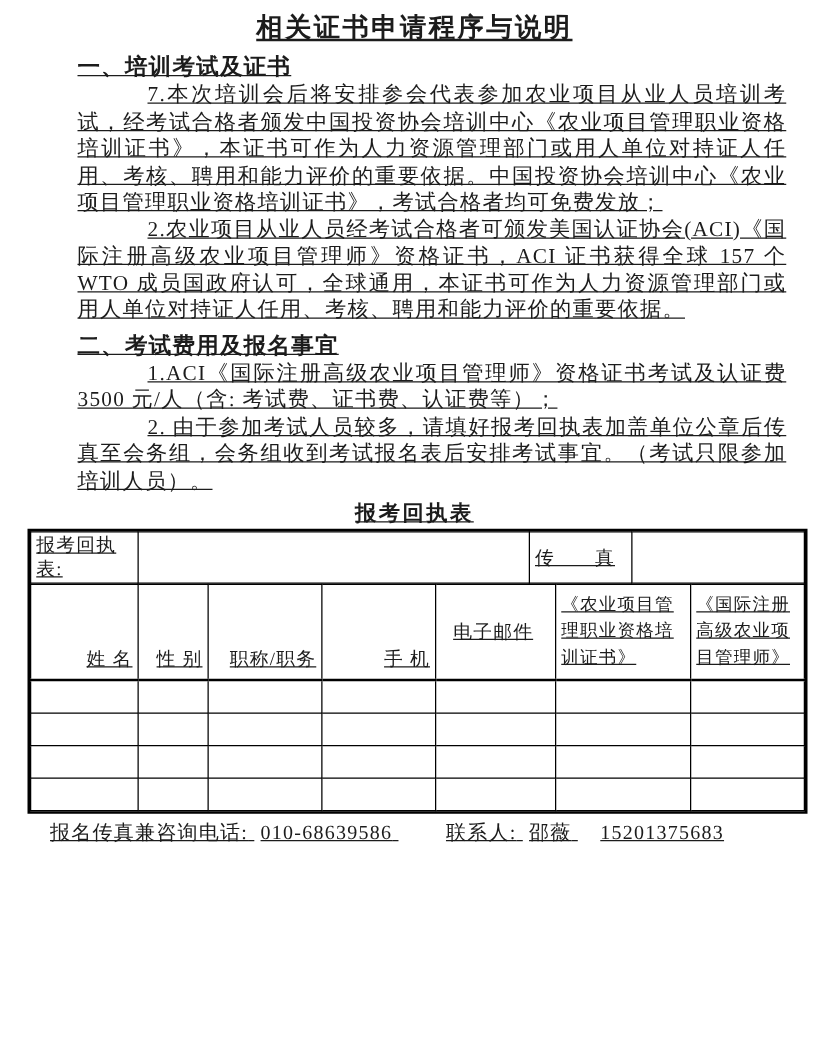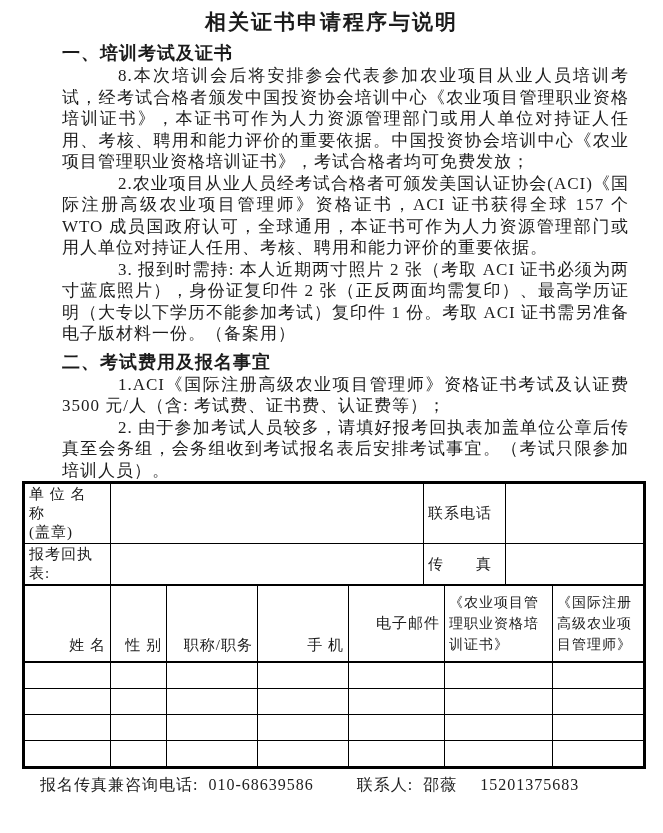--- a/index.html
+++ b/index.html
@@ -11,20 +11,21 @@
     width: 663px;
     height: 833px;
     overflow: hidden;
     font-family: "Liberation Serif", "DejaVu Serif", serif;
     color: #1c1c1c;
   }
   .page {
     width: 663px;
     height: 833px;
     position: relative;
+    text-decoration: underline;
   }
   .doc-title {
     text-align: center;
     font-weight: bold;
     font-size: 21px;
     letter-spacing: 2px;
     padding-top: 8px;
     line-height: 28px;
   }
   .content {
@@ -67,21 +68,21 @@
     border: 1px solid #000;
     font-size: 15px;
     letter-spacing: 1px;
     padding: 1px 4px;
     overflow: hidden;
   }
   .t1 .lbl { text-align: left; }
   .t1 .line { line-height: 19px; }
   .t2 .hdr td { text-align: right; }
   .t2 .hdr td.bottom { vertical-align: bottom; padding-bottom: 6px; }
-  .t2 .hdr td.mid { vertical-align: middle; text-align: right; padding-left: 0; }
+  .t2 .hdr td.mid { vertical-align: middle; text-align: center; padding-left: 0; }
   .t2 .hdr td.cert {
     vertical-align: middle;
     text-align: left;
     font-size: 14px;
     line-height: 21px;
     padding: 2px 4px;
   }
   .t2 .hdr td { border-bottom: 2px solid #000; }
   .empty-row td { height: 23px; }
   .footer {
@@ -96,49 +97,40 @@
 </style>
 </head>
 <body>
 
 <div class="page">
 
   <div class="doc-title">相关证书申请程序与说明</div>
 
   <div class="content">
     <div class="sec-heading">一、培训考试及证书</div>
-    <p>8.本次培训会后将安排参会代表参加农业项目从业人员培训考试，经考试合格者颁发中国投资协会培训中心《农业项目管理职业资格培训证书》，本证书可作为人力资源管理部门或用人单位对持证人任用、考核、聘用和能力评价的重要依据。中国投资协会培训中心《农业项目管理职业资格培训证书》，考试合格者均可免费发放；</p>
+    <p>7.本次培训会后将安排参会代表参加农业项目从业人员培训考试，经考试合格者颁发中国投资协会培训中心《农业项目管理职业资格培训证书》，本证书可作为人力资源管理部门或用人单位对持证人任用、考核、聘用和能力评价的重要依据。中国投资协会培训中心《农业项目管理职业资格培训证书》，考试合格者均可免费发放；</p>
     <p>2.农业项目从业人员经考试合格者可颁发美国认证协会(ACI)《国际注册高级农业项目管理师》资格证书，ACI 证书获得全球 157 个 WTO 成员国政府认可，全球通用，本证书可作为人力资源管理部门或用人单位对持证人任用、考核、聘用和能力评价的重要依据。</p>
-    <p>3. 报到时需持: 本人近期两寸照片 2 张（考取 ACI 证书必须为两寸蓝底照片），身份证复印件 2 张（正反两面均需复印）、最高学历证明（大专以下学历不能参加考试）复印件 1 份。考取 ACI 证书需另准备电子版材料一份。（备案用）</p>
 
     <div class="sec-heading">二、考试费用及报名事宜</div>
     <p>1.ACI《国际注册高级农业项目管理师》资格证书考试及认证费 3500 元/人（含: 考试费、证书费、认证费等）；</p>
     <p>2. 由于参加考试人员较多，请填好报考回执表加盖单位公章后传真至会务组，会务组收到考试报名表后安排考试事宜。（考试只限参加培训人员）。</p>
   </div>
 
+  <div class="form-title">报考回执表</div>
 
   <div class="form-wrap">
 
     <table class="t1">
       <colgroup>
         <col style="width:86px">
           <col style="width:313px">
           <col style="width:82px">
           <col>
       </colgroup>
       <tbody>
-          <tr style="height:45px">
-        <td class="lbl">
-          <div class="line">单 位 名 称</div>
-          <div class="line">(盖章)</div>
-        </td>
-        <td></td>
-        <td class="lbl">联系电话</td>
-        <td></td>
-      </tr>
       <tr style="height:36px">
         <td class="lbl">报考回执表:</td>
         <td></td>
         <td class="lbl">传　　真</td>
         <td></td>
       </tr>
     </tbody>
       </table>
 
     <table class="t2">

